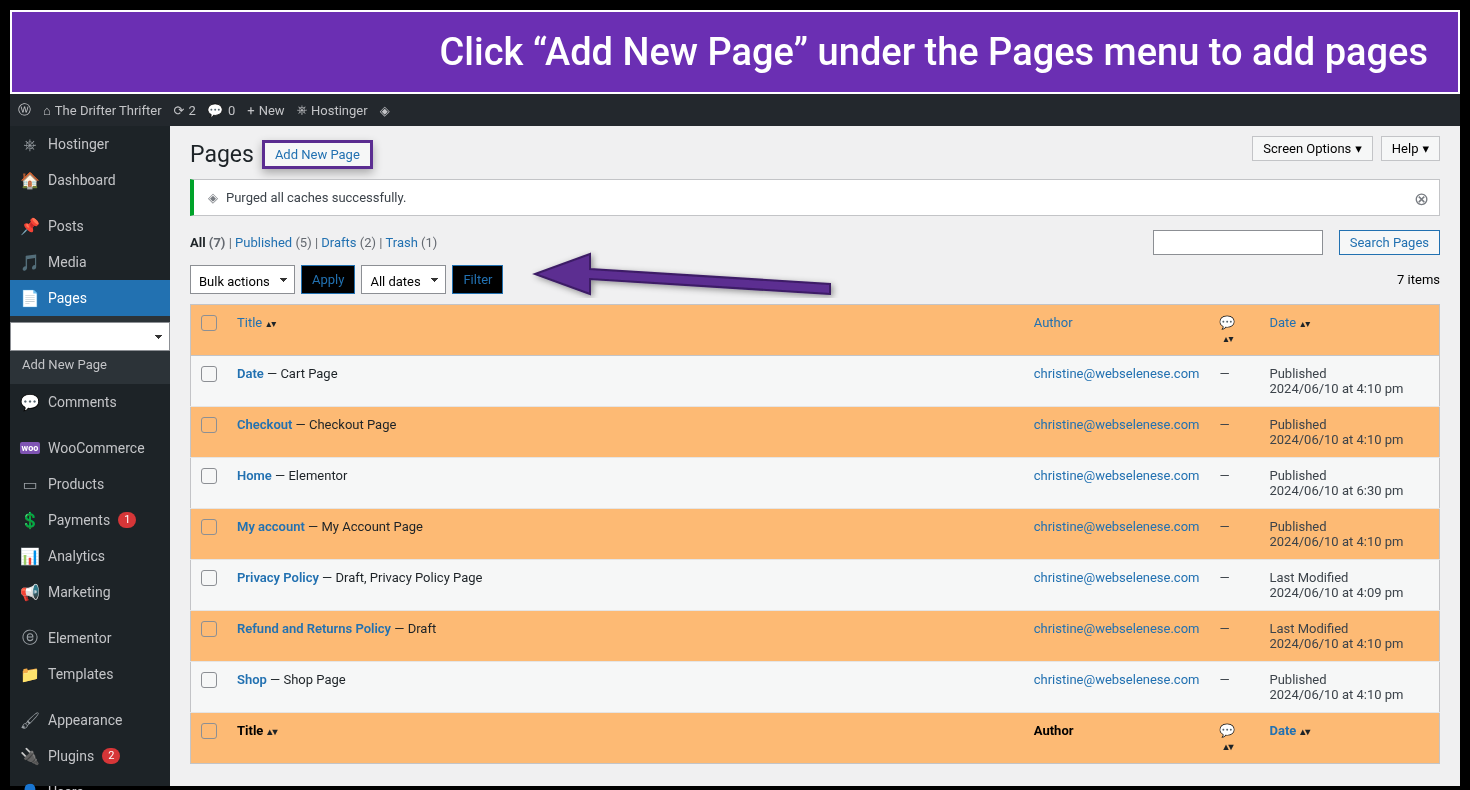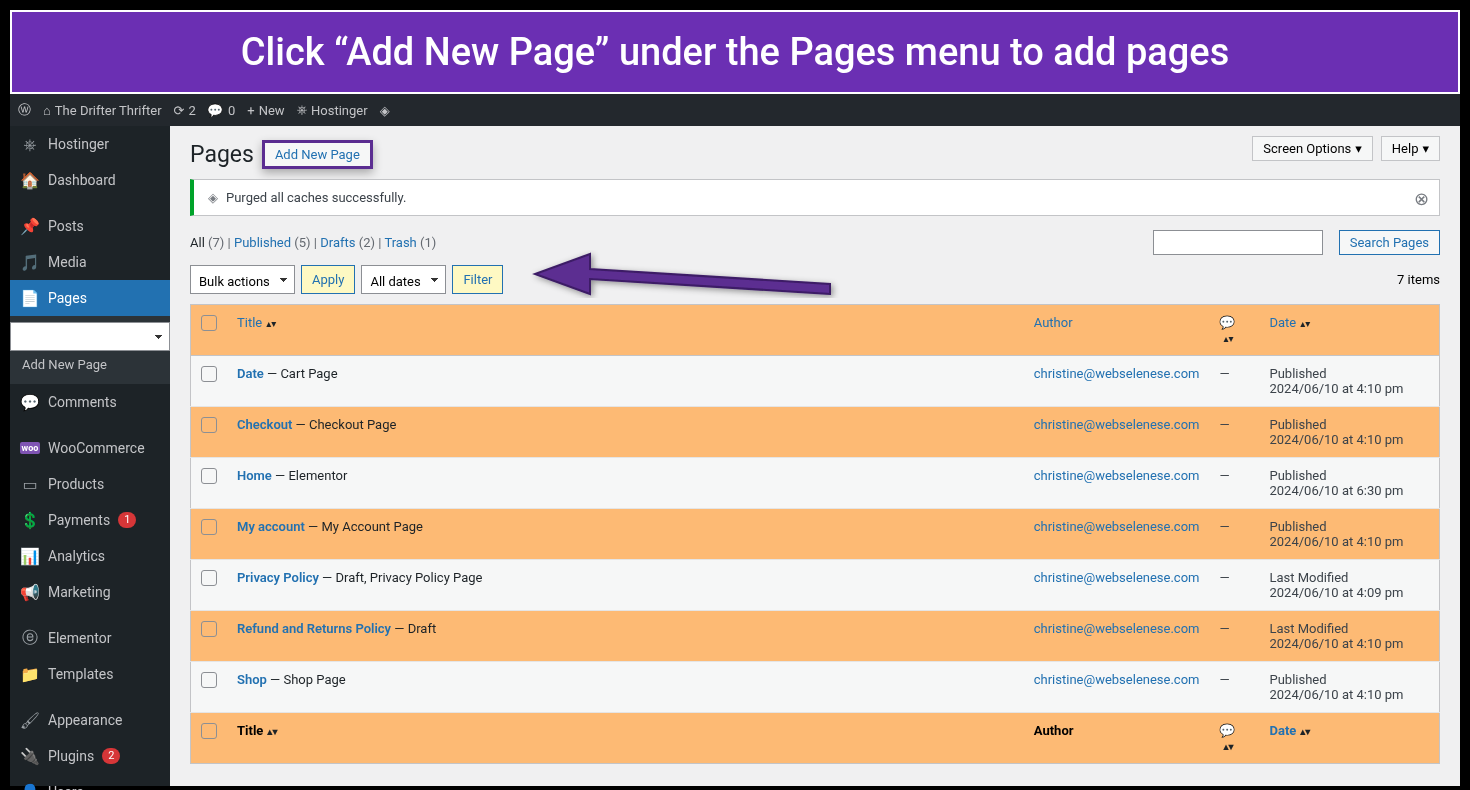--- a/index.html
+++ b/index.html
@@ -1,18 +1,18 @@
 <!DOCTYPE html>
 <html><head>
 <meta charset="utf-8">
 <style>
 *{box-sizing:border-box;margin:0;padding:0;font-family:-apple-system,BlinkMacSystemFont,"Segoe UI",Roboto,sans-serif}
 body{background:#000;width:1470px;height:790px;overflow:hidden;position:relative}
 .frame{position:absolute;inset:0;border:10px solid #000}
-.banner{background:#6b2fb3;color:#fff;padding:18px 30px;font-size:38px;font-weight:500;border:2px solid #fff;text-align:center}
+.banner{background:#6b2fb3;color:#fff;padding:18px 30px;font-size:38px;font-weight:500;border:2px solid #fff;text-align:right}
 .banner-inner{display:inline-block}
 .toolbar{background:#23282d;height:32px;display:flex;align-items:center;color:#c3c4c7;font-size:13px;padding:0 8px;gap:12px}
 .toolbar-item{display:inline-flex;align-items:center;gap:4px;cursor:pointer}
 .main-wrap{display:flex;height:calc(100% - 110px);background:#f0f0f1}
 .sidebar{width:160px;background:#1d2327;color:#c3c4c7;font-size:14px;flex-shrink:0}
 .side-item{display:flex;align-items:center;gap:8px;padding:8px 10px;cursor:pointer;position:relative}
 .side-item.active{background:#2271b1;color:#fff}
 .side-item.active::after{content:"";position:absolute;right:-8px;top:50%;transform:translateY(-50%);border:8px solid transparent;border-right-color:#f0f0f1}
 .side-sub{background:#2c3338;padding:6px 0}
 .side-sub-item{padding:6px 12px;font-size:13px;cursor:pointer}
@@ -25,29 +25,29 @@
 .topbtn{background:#f6f7f7;border:1px solid #c3c4c7;padding:4px 10px;font-size:13px;cursor:pointer;display:flex;align-items:center;gap:4px}
 .page-head{display:flex;align-items:center;gap:8px;padding:14px 20px 10px}
 .page-title{font-size:23px;font-weight:400;color:#1d2327}
 .addnew{border:3px solid #5b2d91;background:#f6f7f7;color:#2271b1;padding:4px 10px;font-size:13px;cursor:pointer;position:relative;box-shadow:0 4px 10px rgba(0,0,0,.3)}
 .arrow-svg{position:absolute;left:360px;top:113px;pointer-events:none}
 .notice{margin:0 20px 14px;background:#fff;border:1px solid #c3c4c7;border-left:4px solid #00a32a;padding:10px 14px;display:flex;align-items:center;gap:8px;font-size:13px;color:#3c434a;position:relative}
 .notice-x{position:absolute;right:10px;top:8px;color:#787c82;font-size:18px;cursor:pointer}
 .filters{padding:0 20px 10px;display:flex;justify-content:space-between;align-items:center}
 .subsubsub{font-size:13px;color:#646970}
 .subsubsub a{color:#2271b1;text-decoration:none;cursor:pointer}
-.subsubsub .cur{color:#1d2327;font-weight:400}
+.subsubsub .cur{color:#1d2327;font-weight:700}
 .subsubsub .cnt{color:#646970}
 .searchbox{display:flex;gap:16px}
 .searchbox input{border:1px solid #8c8f94;padding:4px 8px;width:170px;font-size:13px}
 .searchbox button{border:1px solid #2271b1;color:#2271b1;background:#f6f7f7;padding:4px 10px;font-size:13px;cursor:pointer}
 .tablenav{padding:0 20px 10px;display:flex;justify-content:space-between;align-items:center}
 .navleft{display:flex;gap:6px}
 .sel{border:1px solid #8c8f94;padding:8px 24px 4px 8px;font-size:13px;background:#fff;appearance:none;background-image:linear-gradient(45deg,transparent 50%,#333 50%),linear-gradient(135deg,#333 50%,transparent 50%);background-position:right 10px center,right 6px center;background-size:4px 4px;background-repeat:no-repeat;cursor:pointer}
-.btn{border:1px solid #2271b1;color:#2271b1;background:#fef9c3;padding:4px 10px;font-size:13px;cursor:pointer}
+.btn{border:1px solid #2271b1;color:#2271b1;background:#000000;padding:4px 10px;font-size:13px;cursor:pointer}
 .items-count{font-size:13px;color:#000000}
 .tbl{width:calc(100% - 40px);margin:0 20px;background:#fdba74;border:1px solid #c3c4c7;border-collapse:collapse;font-size:13px}
 .tbl th,.tbl td{padding:10px;text-align:left;vertical-align:top}
 .tbl thead th{border-bottom:1px solid #c3c4c7;font-weight:400;color:#2271b1;cursor:pointer}
 .tbl tbody tr{border-bottom:1px solid #e5e5e5}
 .tbl tbody tr:nth-child(odd){background:#f6f7f7}
 .cb-col{width:30px}
 .cb{width:16px;height:16px;border:1px solid #8c8f94;border-radius:3px;cursor:pointer}
 .title-col{color:#1d2327}
 .title-col a{color:#2271b1;text-decoration:none;font-weight:600}

